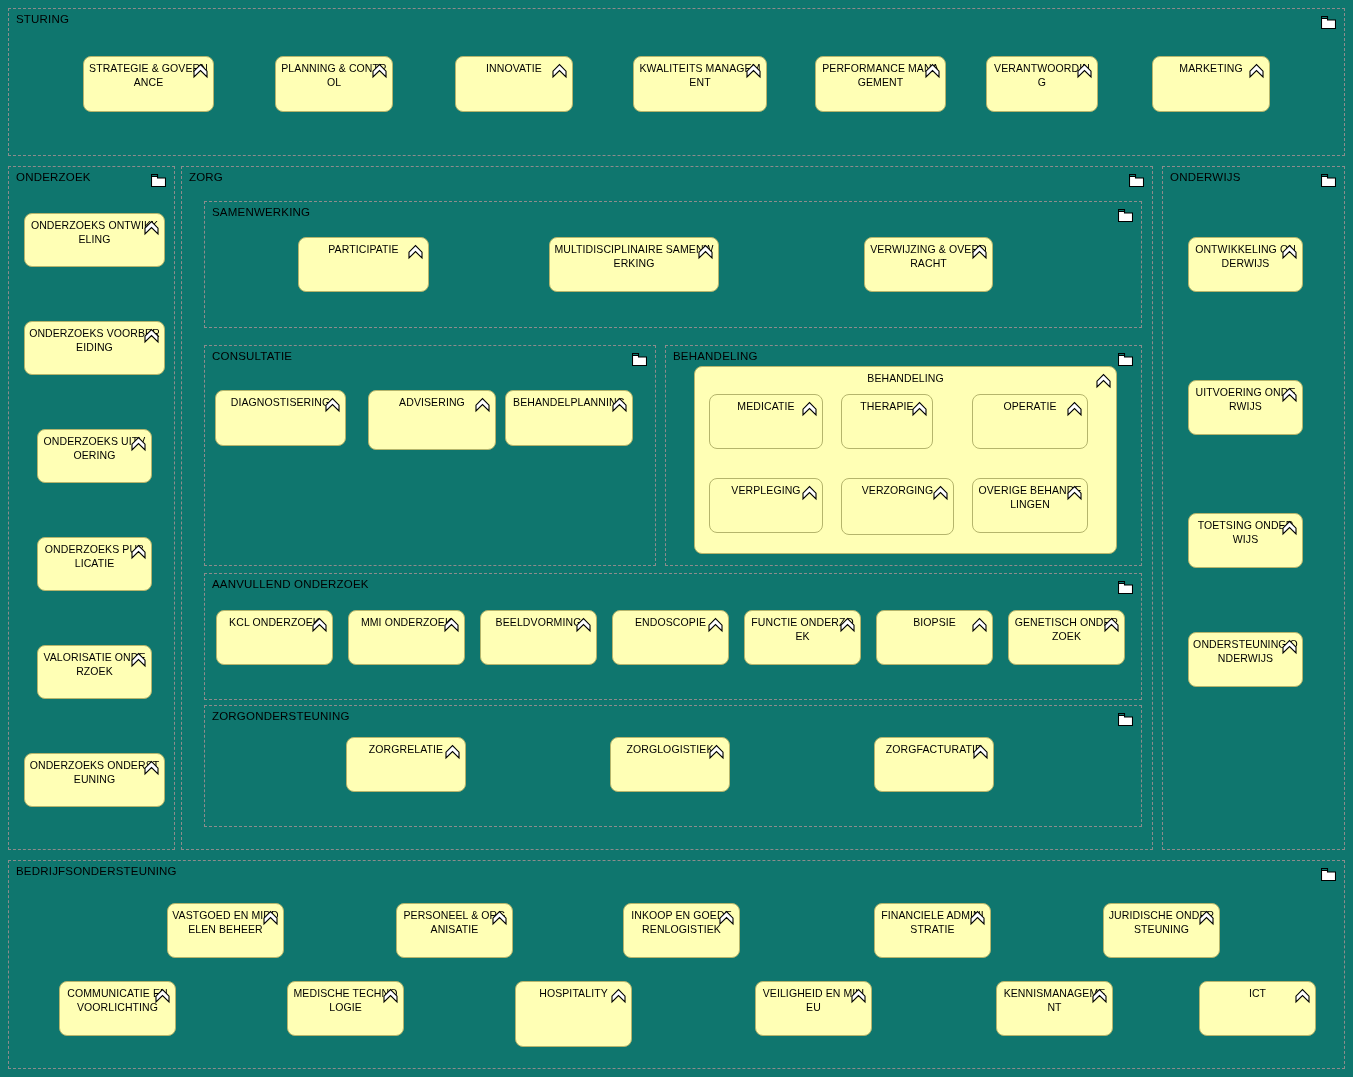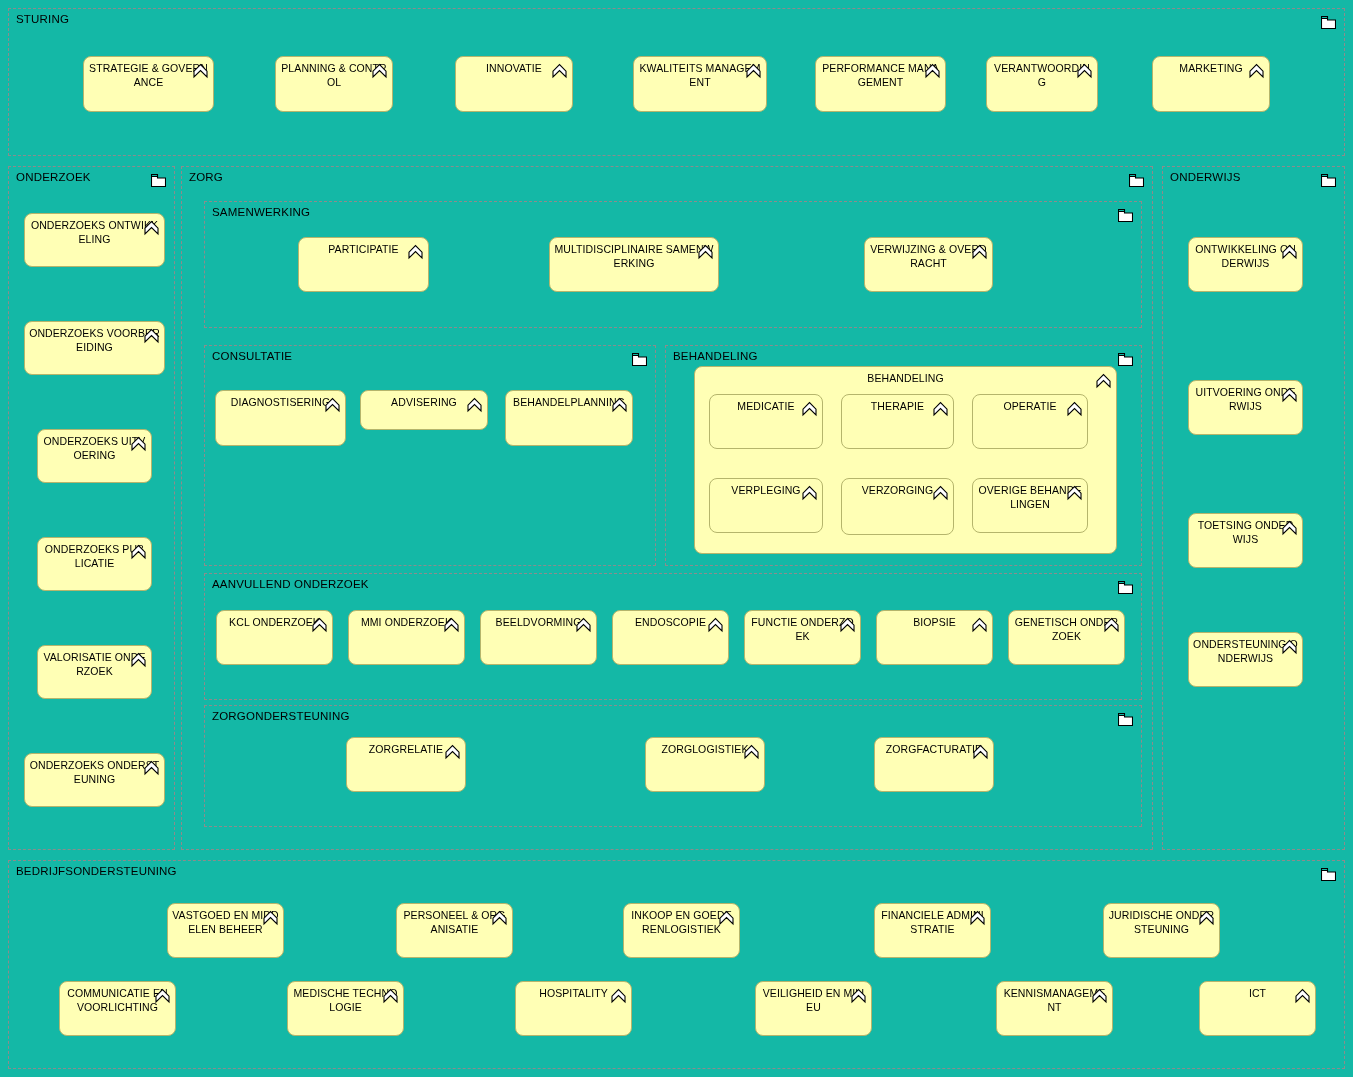--- a/index.html
+++ b/index.html
@@ -7,21 +7,21 @@
     padding: 0;
     background: #ffffff;
   }
   body {
     font-family: "Liberation Sans", sans-serif;
   }
   #canvas {
     position: relative;
     width: 1353px;
     height: 1077px;
-    background: #14b8a6;
+    background: #0f766e;
     overflow: hidden;
   }
 
   
   .group {
     position: absolute;
     border: 1px dashed #8c8c8c;
     background: transparent;
     box-sizing: border-box;
   }
@@ -215,21 +215,21 @@
         <path d="M0.5,2.5 h6 v1.5 h8 v8.5 h-14 z" fill="#ffffff" stroke="#000000" stroke-width="1.1"></path>
         <path d="M0.5,2.5 v-2 h6 v2" fill="none" stroke="#000000" stroke-width="1.1"></path>
       </svg>
     </div>
     <div class="cap" style="left: 215px; top: 390px; width: 131px; height: 56px;">
       <div class="cap-label">DIAGNOSTISERING</div>
       <svg class="cap-icon" viewBox="0 0 15 16">
         <path d="M1,14 L1,8.2 L7.5,1.5 L14,8.2 L14,14 L7.5,7.6 Z" fill="#ffffff" stroke="#000000" stroke-width="1.1" stroke-linejoin="miter"></path>
       </svg>
     </div>
-    <div class="cap" style="left: 360px; top: 390px; width: 128px; height: 40px;">
+    <div class="cap" style="left: 368px; top: 390px; width: 128px; height: 60px;">
       <div class="cap-label">ADVISERING</div>
       <svg class="cap-icon" viewBox="0 0 15 16">
         <path d="M1,14 L1,8.2 L7.5,1.5 L14,8.2 L14,14 L7.5,7.6 Z" fill="#ffffff" stroke="#000000" stroke-width="1.1" stroke-linejoin="miter"></path>
       </svg>
     </div>
     <div class="cap" style="left: 505px; top: 390px; width: 128px; height: 56px;">
       <div class="cap-label">BEHANDELPLANNING</div>
       <svg class="cap-icon" viewBox="0 0 15 16">
         <path d="M1,14 L1,8.2 L7.5,1.5 L14,8.2 L14,14 L7.5,7.6 Z" fill="#ffffff" stroke="#000000" stroke-width="1.1" stroke-linejoin="miter"></path>
       </svg>
@@ -246,21 +246,21 @@
       <svg class="cap-icon" viewBox="0 0 15 16">
         <path d="M1,14 L1,8.2 L7.5,1.5 L14,8.2 L14,14 L7.5,7.6 Z" fill="#ffffff" stroke="#000000" stroke-width="1.1" stroke-linejoin="miter"></path>
       </svg>
     </div>
     <div class="cap" style="left: 709px; top: 394px; width: 114px; height: 55px;">
       <div class="cap-label">MEDICATIE</div>
       <svg class="cap-icon" viewBox="0 0 15 16">
         <path d="M1,14 L1,8.2 L7.5,1.5 L14,8.2 L14,14 L7.5,7.6 Z" fill="#ffffff" stroke="#000000" stroke-width="1.1" stroke-linejoin="miter"></path>
       </svg>
     </div>
-    <div class="cap" style="left: 841px; top: 394px; width: 113px; height: 55px;">
+    <div class="cap" style="left: 841px; top: 394px; width: 92px; height: 55px;">
       <div class="cap-label">THERAPIE</div>
       <svg class="cap-icon" viewBox="0 0 15 16">
         <path d="M1,14 L1,8.2 L7.5,1.5 L14,8.2 L14,14 L7.5,7.6 Z" fill="#ffffff" stroke="#000000" stroke-width="1.1" stroke-linejoin="miter"></path>
       </svg>
     </div>
     <div class="cap" style="left: 709px; top: 478px; width: 114px; height: 55px;">
       <div class="cap-label">VERPLEGING</div>
       <svg class="cap-icon" viewBox="0 0 15 16">
         <path d="M1,14 L1,8.2 L7.5,1.5 L14,8.2 L14,14 L7.5,7.6 Z" fill="#ffffff" stroke="#000000" stroke-width="1.1" stroke-linejoin="miter"></path>
       </svg>
@@ -338,21 +338,21 @@
         <path d="M0.5,2.5 h6 v1.5 h8 v8.5 h-14 z" fill="#ffffff" stroke="#000000" stroke-width="1.1"></path>
         <path d="M0.5,2.5 v-2 h6 v2" fill="none" stroke="#000000" stroke-width="1.1"></path>
       </svg>
     </div>
     <div class="cap" style="left: 346px; top: 737px; width: 120px; height: 55px;">
       <div class="cap-label">ZORGRELATIE</div>
       <svg class="cap-icon" viewBox="0 0 15 16">
         <path d="M1,14 L1,8.2 L7.5,1.5 L14,8.2 L14,14 L7.5,7.6 Z" fill="#ffffff" stroke="#000000" stroke-width="1.1" stroke-linejoin="miter"></path>
       </svg>
     </div>
-    <div class="cap" style="left: 610px; top: 737px; width: 120px; height: 55px; margin-left: 35px;">
+    <div class="cap" style="left: 610px; top: 737px; width: 120px; height: 55px;">
       <div class="cap-label">ZORGLOGISTIEK</div>
       <svg class="cap-icon" viewBox="0 0 15 16">
         <path d="M1,14 L1,8.2 L7.5,1.5 L14,8.2 L14,14 L7.5,7.6 Z" fill="#ffffff" stroke="#000000" stroke-width="1.1" stroke-linejoin="miter"></path>
       </svg>
     </div>
     <div class="cap" style="left: 874px; top: 737px; width: 120px; height: 55px;">
       <div class="cap-label">ZORGFACTURATIE</div>
       <svg class="cap-icon" viewBox="0 0 15 16">
         <path d="M1,14 L1,8.2 L7.5,1.5 L14,8.2 L14,14 L7.5,7.6 Z" fill="#ffffff" stroke="#000000" stroke-width="1.1" stroke-linejoin="miter"></path>
       </svg>
@@ -430,21 +430,21 @@
       <svg class="cap-icon" viewBox="0 0 15 16">
         <path d="M1,14 L1,8.2 L7.5,1.5 L14,8.2 L14,14 L7.5,7.6 Z" fill="#ffffff" stroke="#000000" stroke-width="1.1" stroke-linejoin="miter"></path>
       </svg>
     </div>
     <div class="cap" style="left: 287px; top: 981px; width: 117px; height: 55px;">
       <div class="cap-label">MEDISCHE TECHNOLOGIE</div>
       <svg class="cap-icon" viewBox="0 0 15 16">
         <path d="M1,14 L1,8.2 L7.5,1.5 L14,8.2 L14,14 L7.5,7.6 Z" fill="#ffffff" stroke="#000000" stroke-width="1.1" stroke-linejoin="miter"></path>
       </svg>
     </div>
-    <div class="cap" style="left: 515px; top: 981px; width: 117px; height: 55px;">
+    <div class="cap" style="left: 515px; top: 981px; width: 117px; height: 66px;">
       <div class="cap-label">HOSPITALITY</div>
       <svg class="cap-icon" viewBox="0 0 15 16">
         <path d="M1,14 L1,8.2 L7.5,1.5 L14,8.2 L14,14 L7.5,7.6 Z" fill="#ffffff" stroke="#000000" stroke-width="1.1" stroke-linejoin="miter"></path>
       </svg>
     </div>
     <div class="cap" style="left: 755px; top: 981px; width: 117px; height: 55px;">
       <div class="cap-label">VEILIGHEID EN MILIEU</div>
       <svg class="cap-icon" viewBox="0 0 15 16">
         <path d="M1,14 L1,8.2 L7.5,1.5 L14,8.2 L14,14 L7.5,7.6 Z" fill="#ffffff" stroke="#000000" stroke-width="1.1" stroke-linejoin="miter"></path>
       </svg>

